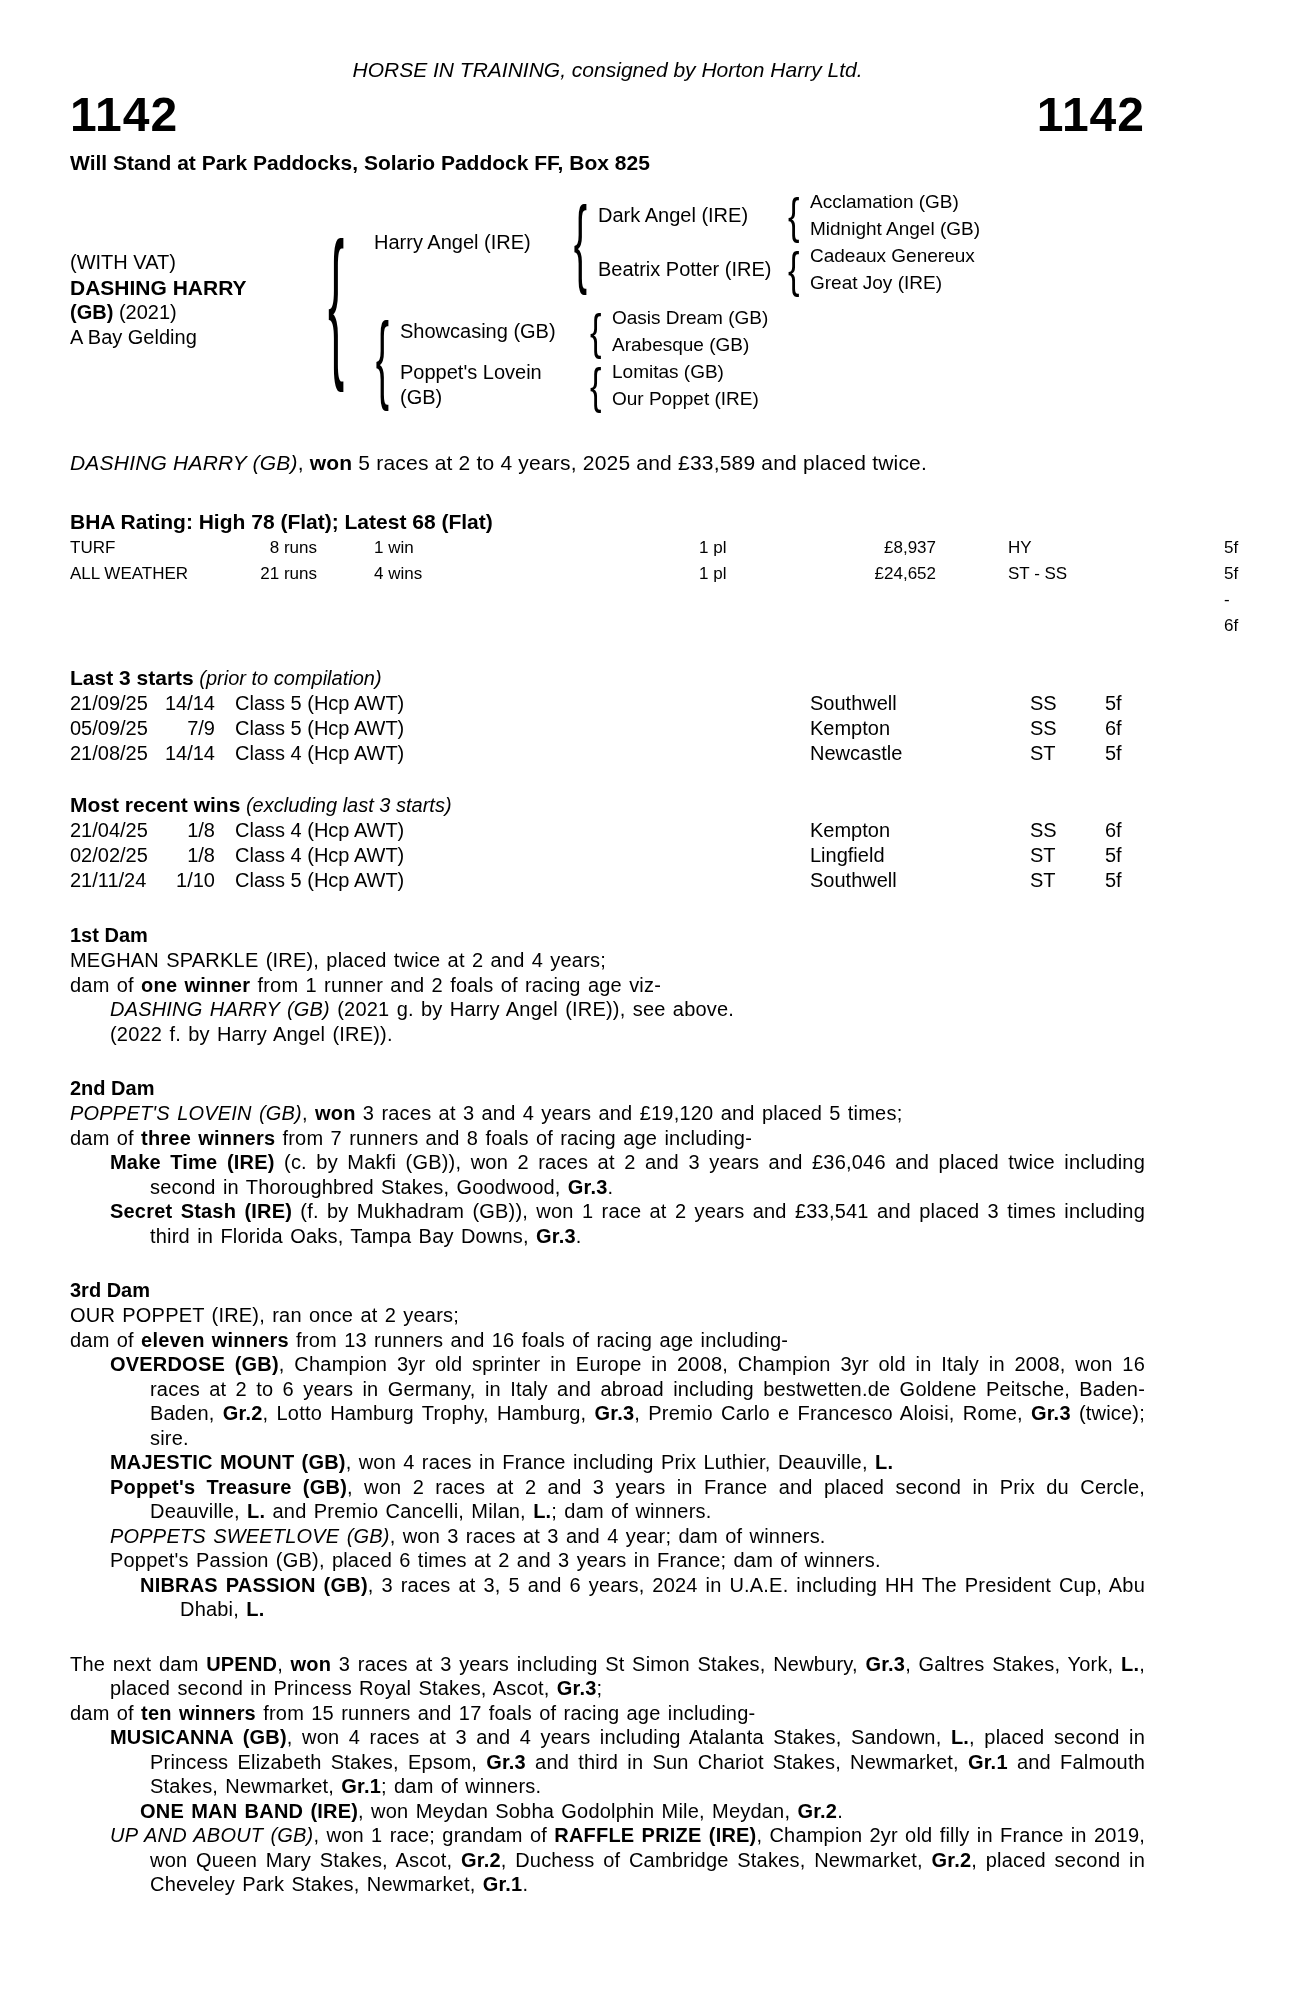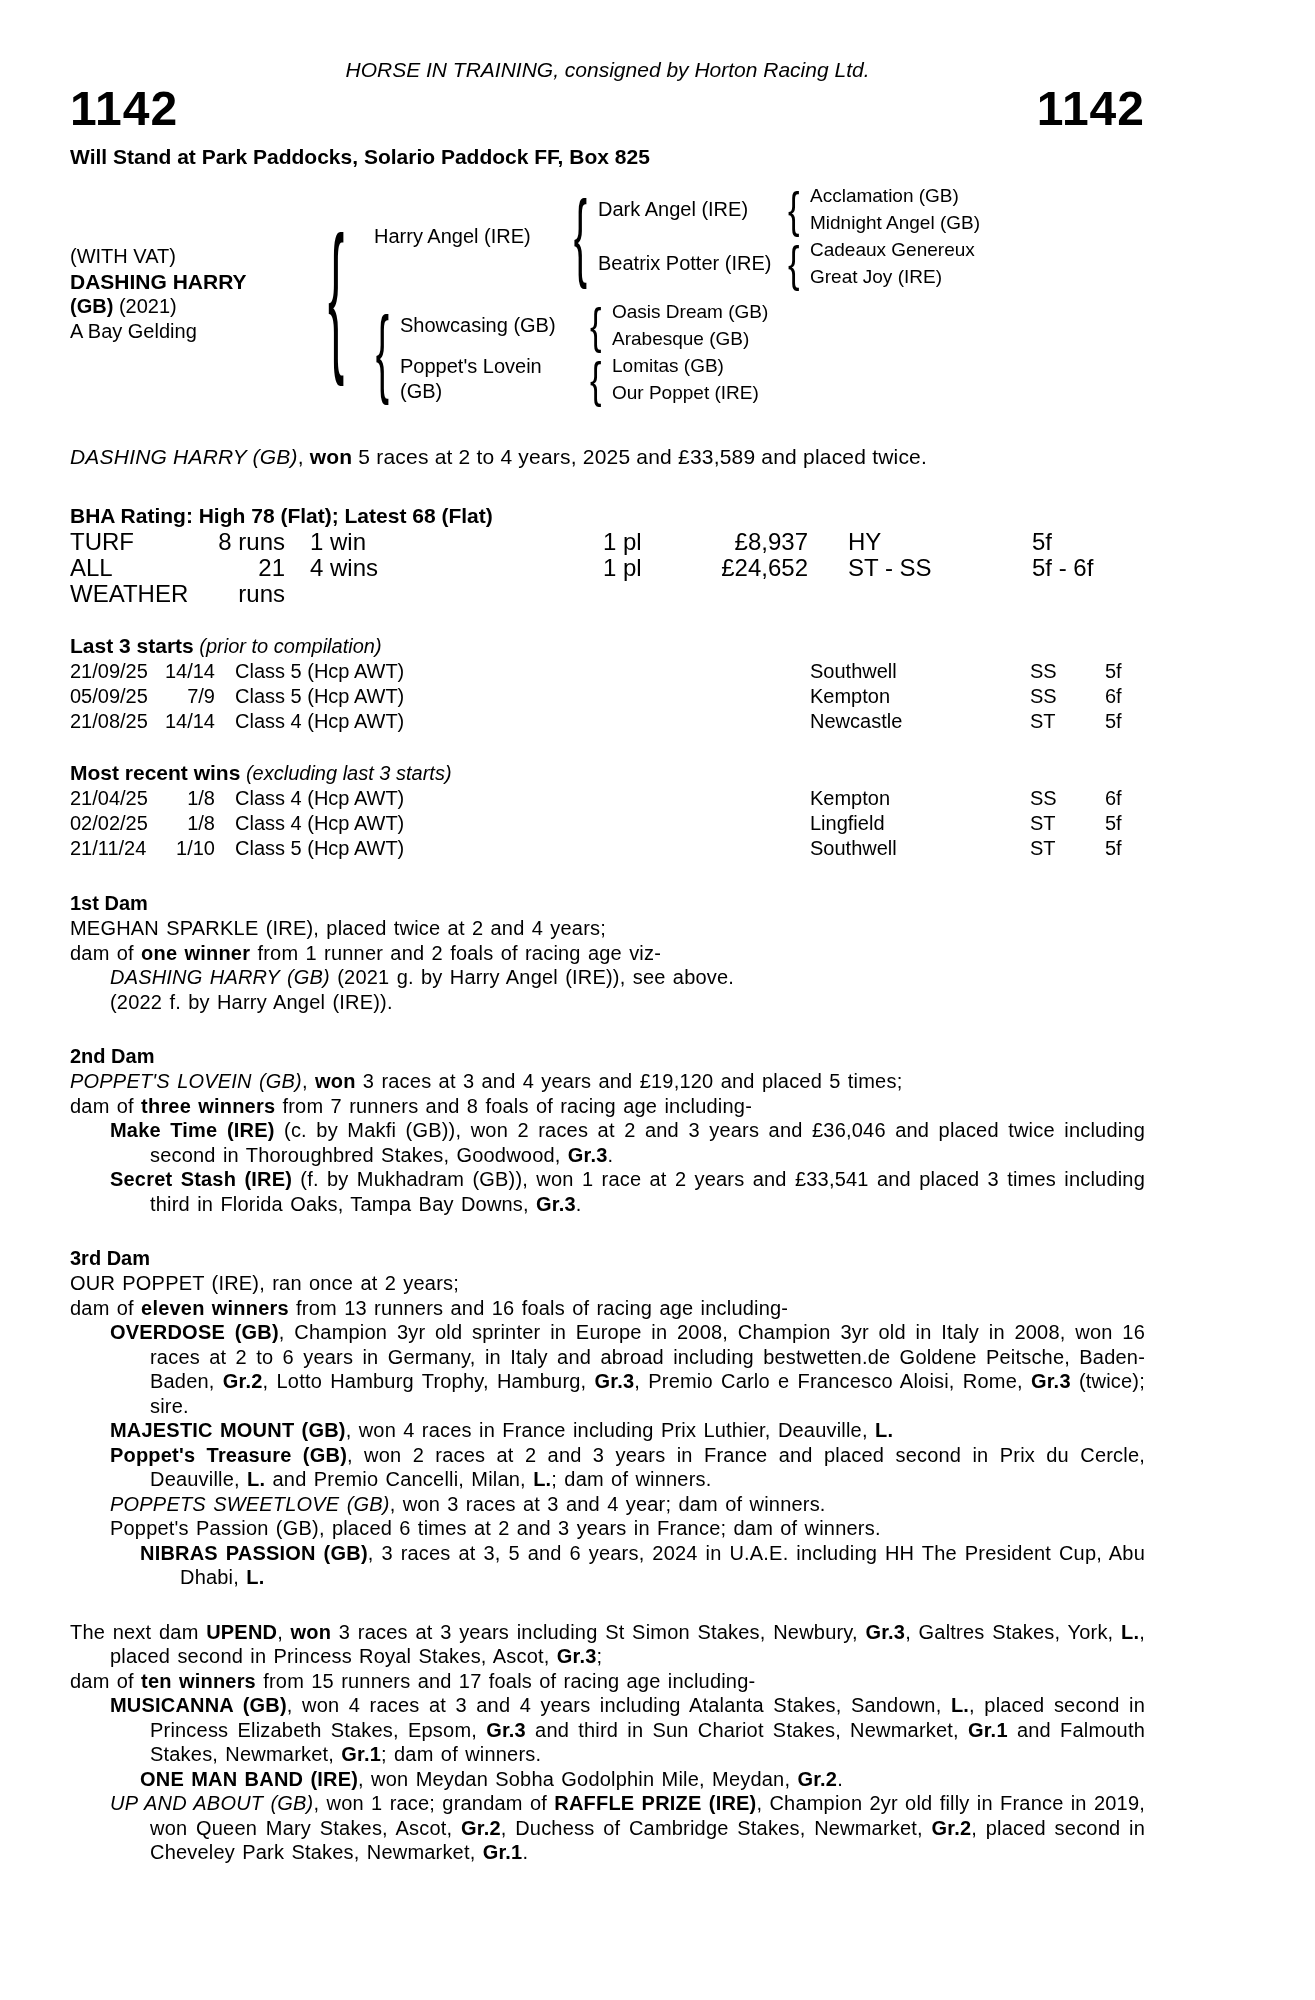--- a/index.html
+++ b/index.html
@@ -4,21 +4,21 @@
 <style>
   html,body{margin:0;padding:0;background:#fff;}
   body{width:1315px;height:2000px;position:relative;overflow:hidden;
        font-family:"Liberation Sans","DejaVu Sans",sans-serif;color:#000;}
   .content{position:absolute;left:70px;top:0;width:1075px;}
   .r-n{font-style:normal;font-weight:400;}
   .r-b{font-weight:700;}
   .r-i{font-style:italic;}
 
   .title-line{margin-top:58px;text-align:center;font-style:italic;font-size:21px;line-height:24px;}
-  .lot-row{display:flex;justify-content:space-between;align-items:flex-start;margin-top:2px;gap:39px;}
+  .lot-row{display:flex;justify-content:space-between;align-items:flex-start;margin-top:8px;gap:39px;}
   .lot-num{font-weight:700;font-size:48px;line-height:50px;letter-spacing:1px;}
   .stand-line{margin-top:10px;font-weight:700;font-size:21px;line-height:26px;}
 
   
   .ped{display:flex;align-items:center;margin-top:12px;width:920px;}
   .ped-info{flex:0 0 238px;font-size:20px;line-height:25px;}
   .ped-info .hname{font-weight:700;font-size:21px;}
   .brace{font-family:"Liberation Sans",sans-serif;color:#000;display:flex;align-items:center;justify-content:center;}
   .brace::before{content:"{";display:block;font-weight:400;}
   .brace-big{flex:0 0 56px;}
@@ -32,21 +32,21 @@
   .g2cell{flex:0 0 188px;padding-left:10px;font-size:20px;line-height:25px;}
   .quarters{flex:1;display:flex;flex-direction:column;}
   .quarter{display:flex;align-items:center;}
   .g3cell{flex:0 0 180px;font-size:20px;line-height:25px;}
   .g4cell{flex:1;font-size:19px;line-height:27px;}
 
   .race-line{margin-top:38px;font-size:21px;line-height:25px;letter-spacing:.2px;}
   .bha-line{margin-top:34px;font-weight:700;font-size:21px;line-height:26px;}
 
   .sum-row{display:grid;grid-template-columns:135px 80px 318px 117px 88px 154px 1fr;
-           font-size:24px;line-height:26px;}
+           font-size:17px;line-height:26px;gap:32px;}
   .tc2{text-align:right;}
   .tc3{padding-left:25px;}
   .tc5{text-align:right;}
   .tc6{padding-left:40px;}
   .tc7{padding-left:70px;}
 
   .starts-head{margin-top:26px;font-size:20px;line-height:25px;}
   .starts-head .r-b{font-size:21px;}
   .start-row{display:grid;grid-template-columns:90px 55px 595px 220px 75px 1fr;
              font-size:20px;line-height:25px;}
@@ -59,21 +59,21 @@
   .i0{margin:0;}
   .i0h{padding-left:40px;text-indent:-40px;}
   .i1{padding-left:80px;text-indent:-40px;}
   .i2{padding-left:110px;text-indent:-40px;}
 </style>
 </head>
 <body>
 
 <div class="content">
 
-  <div class="title-line">HORSE IN TRAINING, consigned by Horton Racing Ltd.</div>
+  <div class="title-line">HORSE IN TRAINING, consigned by Horton Harry Ltd.</div>
 
   <div class="lot-row">
     <span class="lot-num">1142</span>
     <span class="lot-num">1142</span>
   </div>
 
   <div class="stand-line">Will Stand at Park Paddocks, Solario Paddock FF, Box 825</div>
 
   <div class="ped">
     <div class="ped-info">

